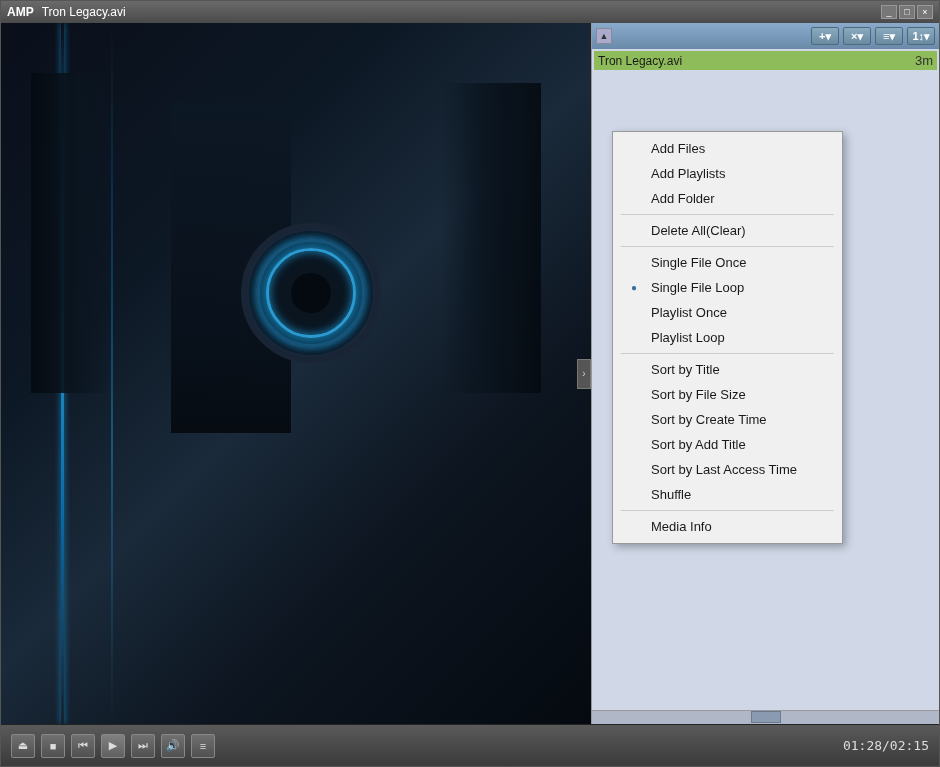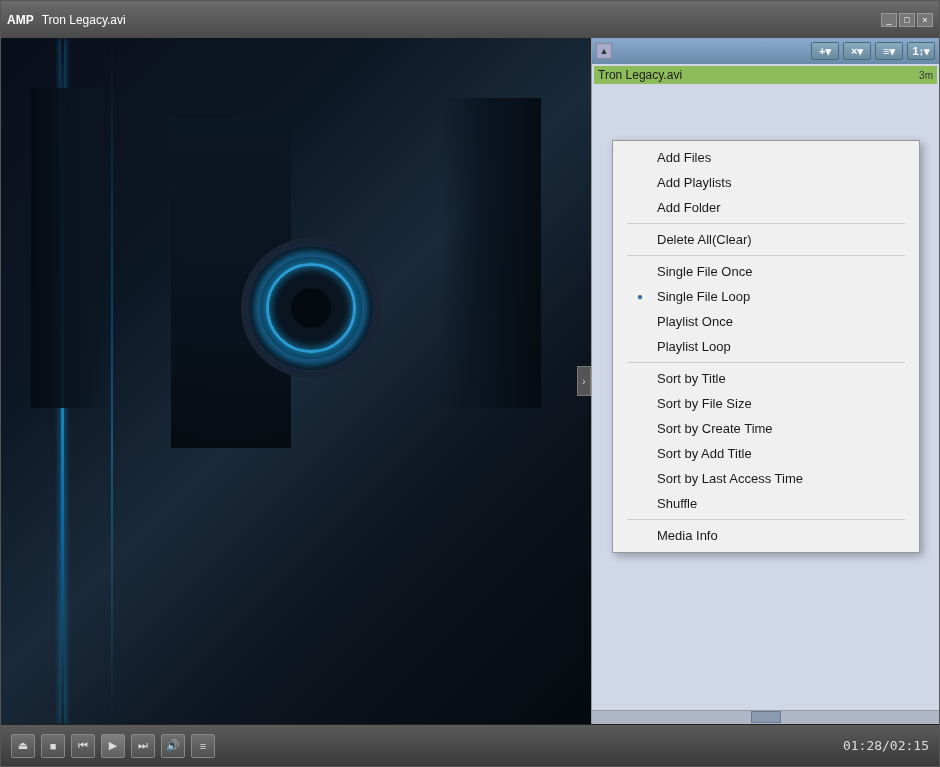--- a/index.html
+++ b/index.html
@@ -17,21 +17,21 @@
       width: 940px;
       height: 767px;
       background: #3a3a3a;
       border: 1px solid #555;
       display: flex;
       flex-direction: column;
     }
 
     
     .title-bar {
-      height: 37px;
+      height: 22px;
       background: linear-gradient(to bottom, #6a6a6a, #4a4a4a);
       display: flex;
       align-items: center;
       padding: 0 6px;
       gap: 8px;
       flex-shrink: 0;
     }
     .title-bar-logo {
       color: #fff;
       font-weight: bold;
@@ -279,34 +279,34 @@
       background: #8fbc5a;
       margin-bottom: 1px;
     }
     .playlist-item-title {
       flex: 1;
       color: #1a1a1a;
       font-size: 12px;
     }
     .playlist-item-duration {
       color: #333;
-      font-size: 10px;
+      font-size: 13px;
     }
 
     
     .context-menu {
       position: absolute;
-      top: 102px;
+      top: 108px;
       left: 20px;
-      width: 308px;
+      width: 231px;
       background: #f0f0f0;
       border: 1px solid #999;
       box-shadow: 3px 3px 8px rgba(0,0,0,0.3);
       z-index: 100;
-      padding: 4px 14px;
+      padding: 4px 8px;
     }
     .menu-item {
       display: flex;
       align-items: center;
       padding: 5px 20px 5px 30px;
       cursor: pointer;
       color: #1a1a1a;
       font-size: 13px;
       position: relative;
       white-space: nowrap;

